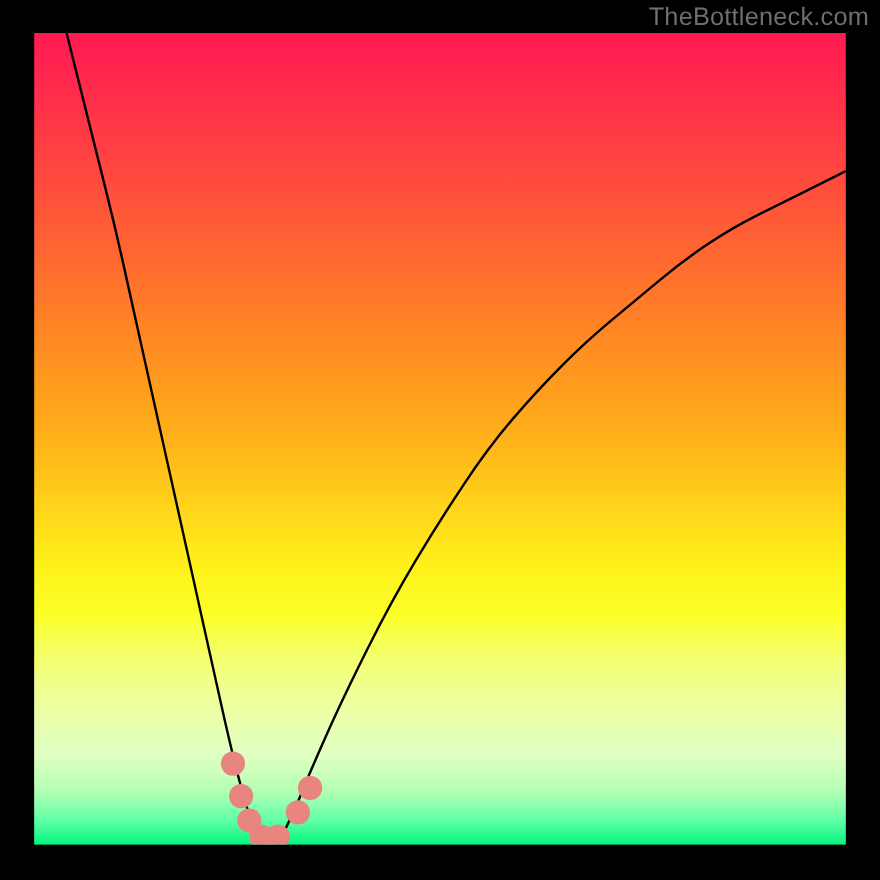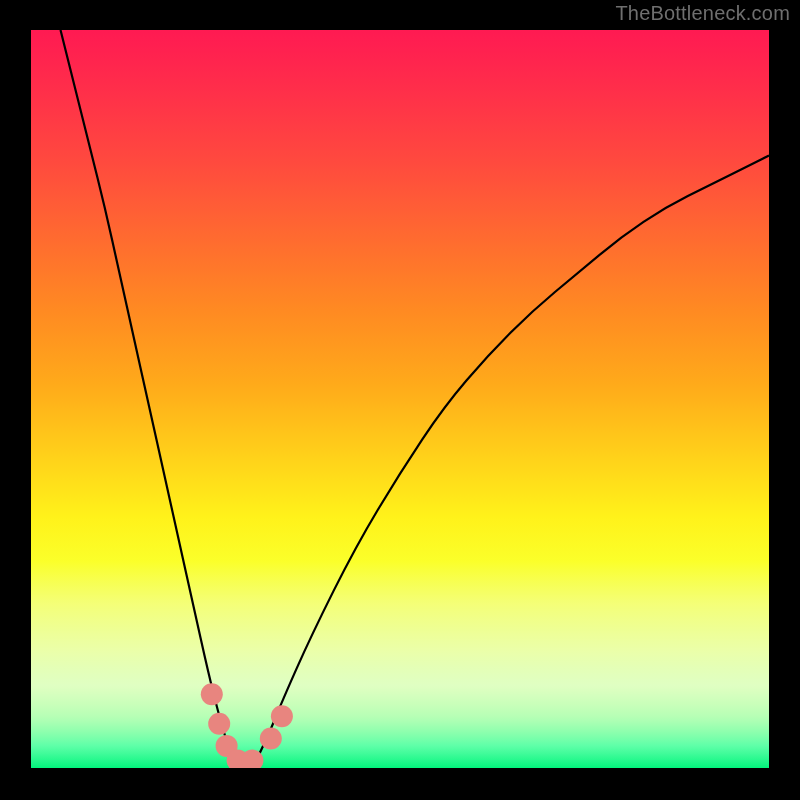--- a/index.html
+++ b/index.html
@@ -17,21 +17,21 @@
     top: 0;
     width: 800px;
     height: 800px;
     background: #000;
   }
   .watermark {
     position: absolute;
     top: 2px;
     right: 10px;
     color: #6f6f6f;
-    font-size: 20px;
+    font-size: 23px;
     font-weight: 500;
     letter-spacing: 0.2px;
     z-index: 10;
   }
   .plot-area {
     position: absolute;
     left: 31px;
     top: 30px;
     width: 738px;
     height: 738px;

